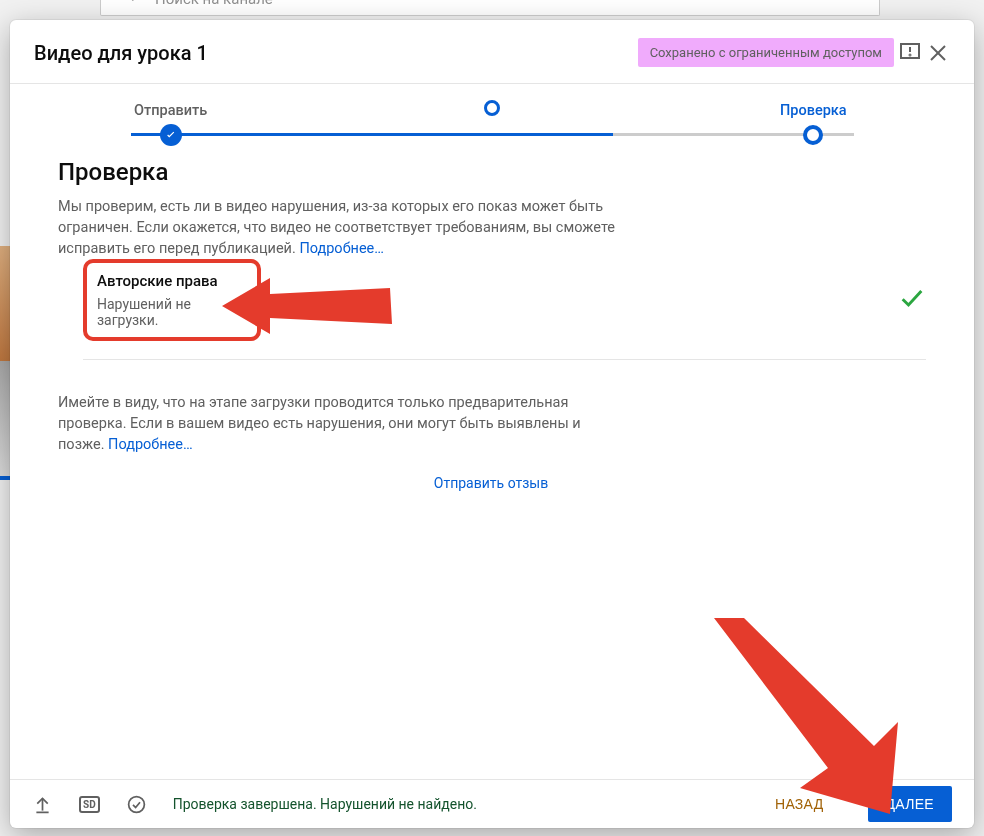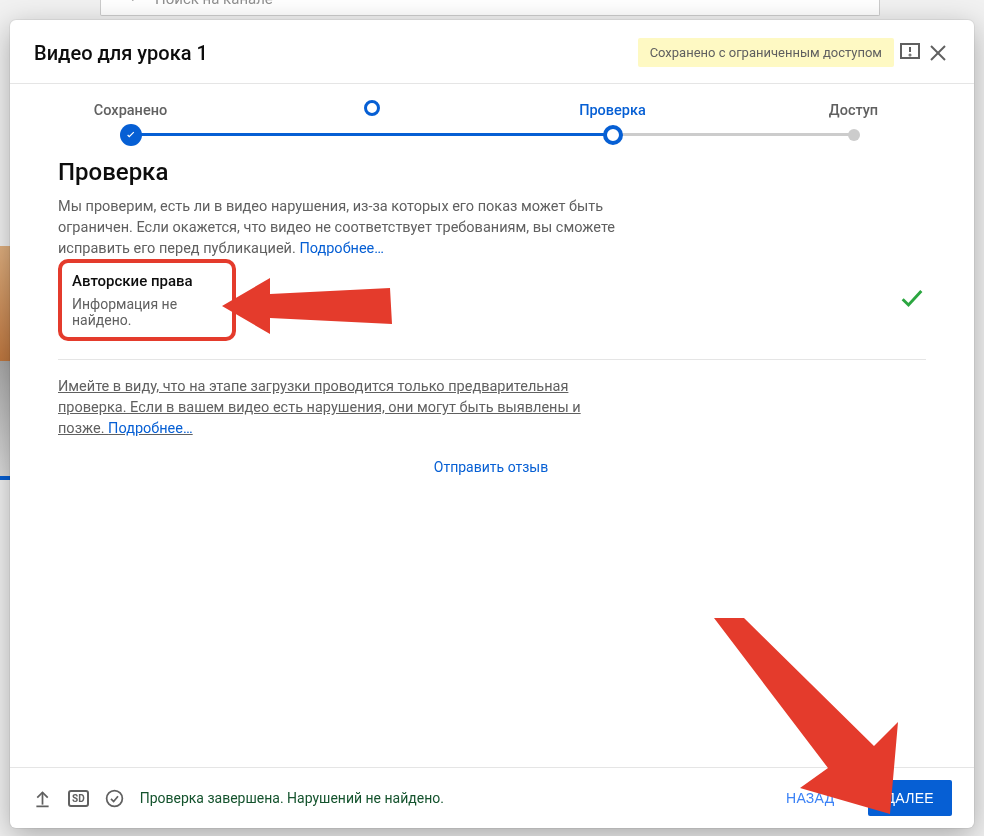--- a/index.html
+++ b/index.html
@@ -52,21 +52,21 @@
     border-bottom: 1px solid #e5e5e5;
     gap:4px;
   }
   .dialog-title {
     font-size: 20px;
     font-weight: 500;
     color:#0d0d0d;
     flex:1;
   }
   .saved-chip {
-    background:#fef9c3;
+    background:#f0abfc;
     color:#606060;
     font-size:13px;
     padding: 7px 12px;
     border-radius:2px;
   }
   .header-icon { width:24px; height:24px; display:flex; align-items:center; justify-content:center; cursor:pointer; color:#606060;}
   .header-icon svg { width:24px; height:24px; }
   .stepper {
     display:flex;
     align-items:flex-start;
@@ -103,40 +103,41 @@
   }
   .section-title { font-size:24px; font-weight:500; color:#0d0d0d; margin-bottom:10px;}
   .section-desc { font-size:14.5px; color:#606060; line-height:1.45; max-width: 560px; margin-bottom:0;}
   .section-desc a, .note a, .feedback { color:#065fd4; text-decoration:none; cursor:pointer;}
   .check-row {
     display:flex;
     align-items:center;
     padding: 0 0 18px 0;
     border-bottom:1px solid #e5e5e5;
     position:relative;
+    margin-left:25px;
   }
   .check-box-highlight {
     border: 4px solid #e43b2c;
     border-radius: 10px;
     padding: 9px 12px 9px 10px;
     width: 178px;
   }
   .check-title { font-size:15px; font-weight:500; color:#0d0d0d; margin-bottom:6px;}
   .check-status { font-size:14px; color:#606060;}
   .green-check { margin-left:auto; }
   .green-check svg { width:28px; height:28px; stroke:#2ba640; stroke-width:2.5; fill:none;}
-  .note { font-size:14.5px; color:#606060; line-height:1.45; max-width:560px; margin-top:16px;text-decoration:underline;}
+  .note { font-size:14.5px; color:#606060; line-height:1.45; max-width:560px; margin-top:32px;}
   .feedback-row { text-align:center; margin-top:18px; padding-right:2px;}
   .feedback { font-size:14px;}
   .footer {
     border-top:1px solid #e5e5e5;
     display:flex;
     align-items:center;
-    padding: 12px 22px;
-    gap:15px;
+    padding: 6px 22px;
+    gap:26px;
   }
   .footer-icon { color:#606060; display:flex; align-items:center; justify-content:center;}
   .footer-icon svg { width:21px; height:21px;}
   .sd-badge {
     border:2px solid #606060;
     border-radius:3px;
     font-size:10px;
     font-weight:700;
     color:#606060;
     padding: 0px 2px;
@@ -144,21 +145,21 @@
   }
   .footer-status { font-size:14px; color:#14532d; flex:1;}
   .btn {
     font-size:14px; font-weight:500;
     padding: 10px 18px;
     border:none;
     cursor:pointer;
     border-radius:2px;
     letter-spacing:0.3px;
   }
-  .btn-text { background:transparent; color:#3b82f6;}
+  .btn-text { background:transparent; color:#a16207;}
   .btn-primary { background:#065fd4; color:#fff;}
 
   .arrow-annot { position:absolute; pointer-events:none; }
   .arrow1 { left: 222px; top: 266px; width: 170px; height: 80px;}
   .arrow2 { left: 704px; top: 618px; width: 196px; height: 196px;}
 </style>
 </head>
 <body>
 
 <div class="backdrop-search">
@@ -192,50 +193,46 @@
           <line x1="5" y1="5" x2="19" y2="19"></line>
           <line x1="19" y1="5" x2="5" y2="19"></line>
         </svg>
     </div>
   </div>
 
   <div class="stepper">
     <div class="stepper-line line-blue"></div>
     <div class="stepper-line line-grey"></div>
     <div class="step done">
-      <span class="step-label">Сохранено</span>
+      <span class="step-label">Отправить</span>
       <div class="step-dot">
         <svg viewBox="0 0 24 24">
             <path d="M9 16.2l-3.5-3.5 1.4-1.4L9 13.4l7.1-7.1 1.4 1.4z"></path>
           </svg>
       </div>
     </div>
     <div class="step ring">
       <div class="step-dot"></div>
     </div>
     <div class="step active">
       <span class="step-label">Проверка</span>
       <div class="step-dot"></div>
     </div>
-    <div class="step pending">
-      <span class="step-label">Доступ</span>
-      <div class="step-dot"></div>
-    </div>
   </div>
 
   <div class="content">
     <div class="section-title">Проверка</div>
     <div class="section-desc">
       <span>Мы проверим, есть ли в видео нарушения, из-за которых его показ может быть ограничен. Если окажется, что видео не соответствует требованиям, вы сможете исправить его перед публикацией. </span><a>Подробнее…</a>
     </div>
 
     <div class="check-row">
       <div class="check-box-highlight">
         <div class="check-title">Авторские права</div>
-        <div class="check-status">Информация не найдено.</div>
+        <div class="check-status">Нарушений не загрузки.</div>
       </div>
       <div class="green-check">
         <svg viewBox="0 0 24 24">
             <polyline points="4,13 9,18 20,6"></polyline>
           </svg>
       </div>
     </div>
 
     <div class="note">
       <span>Имейте в виду, что на этапе загрузки проводится только предварительная проверка. Если в вашем видео есть нарушения, они могут быть выявлены и позже. </span><a>Подробнее…</a>

